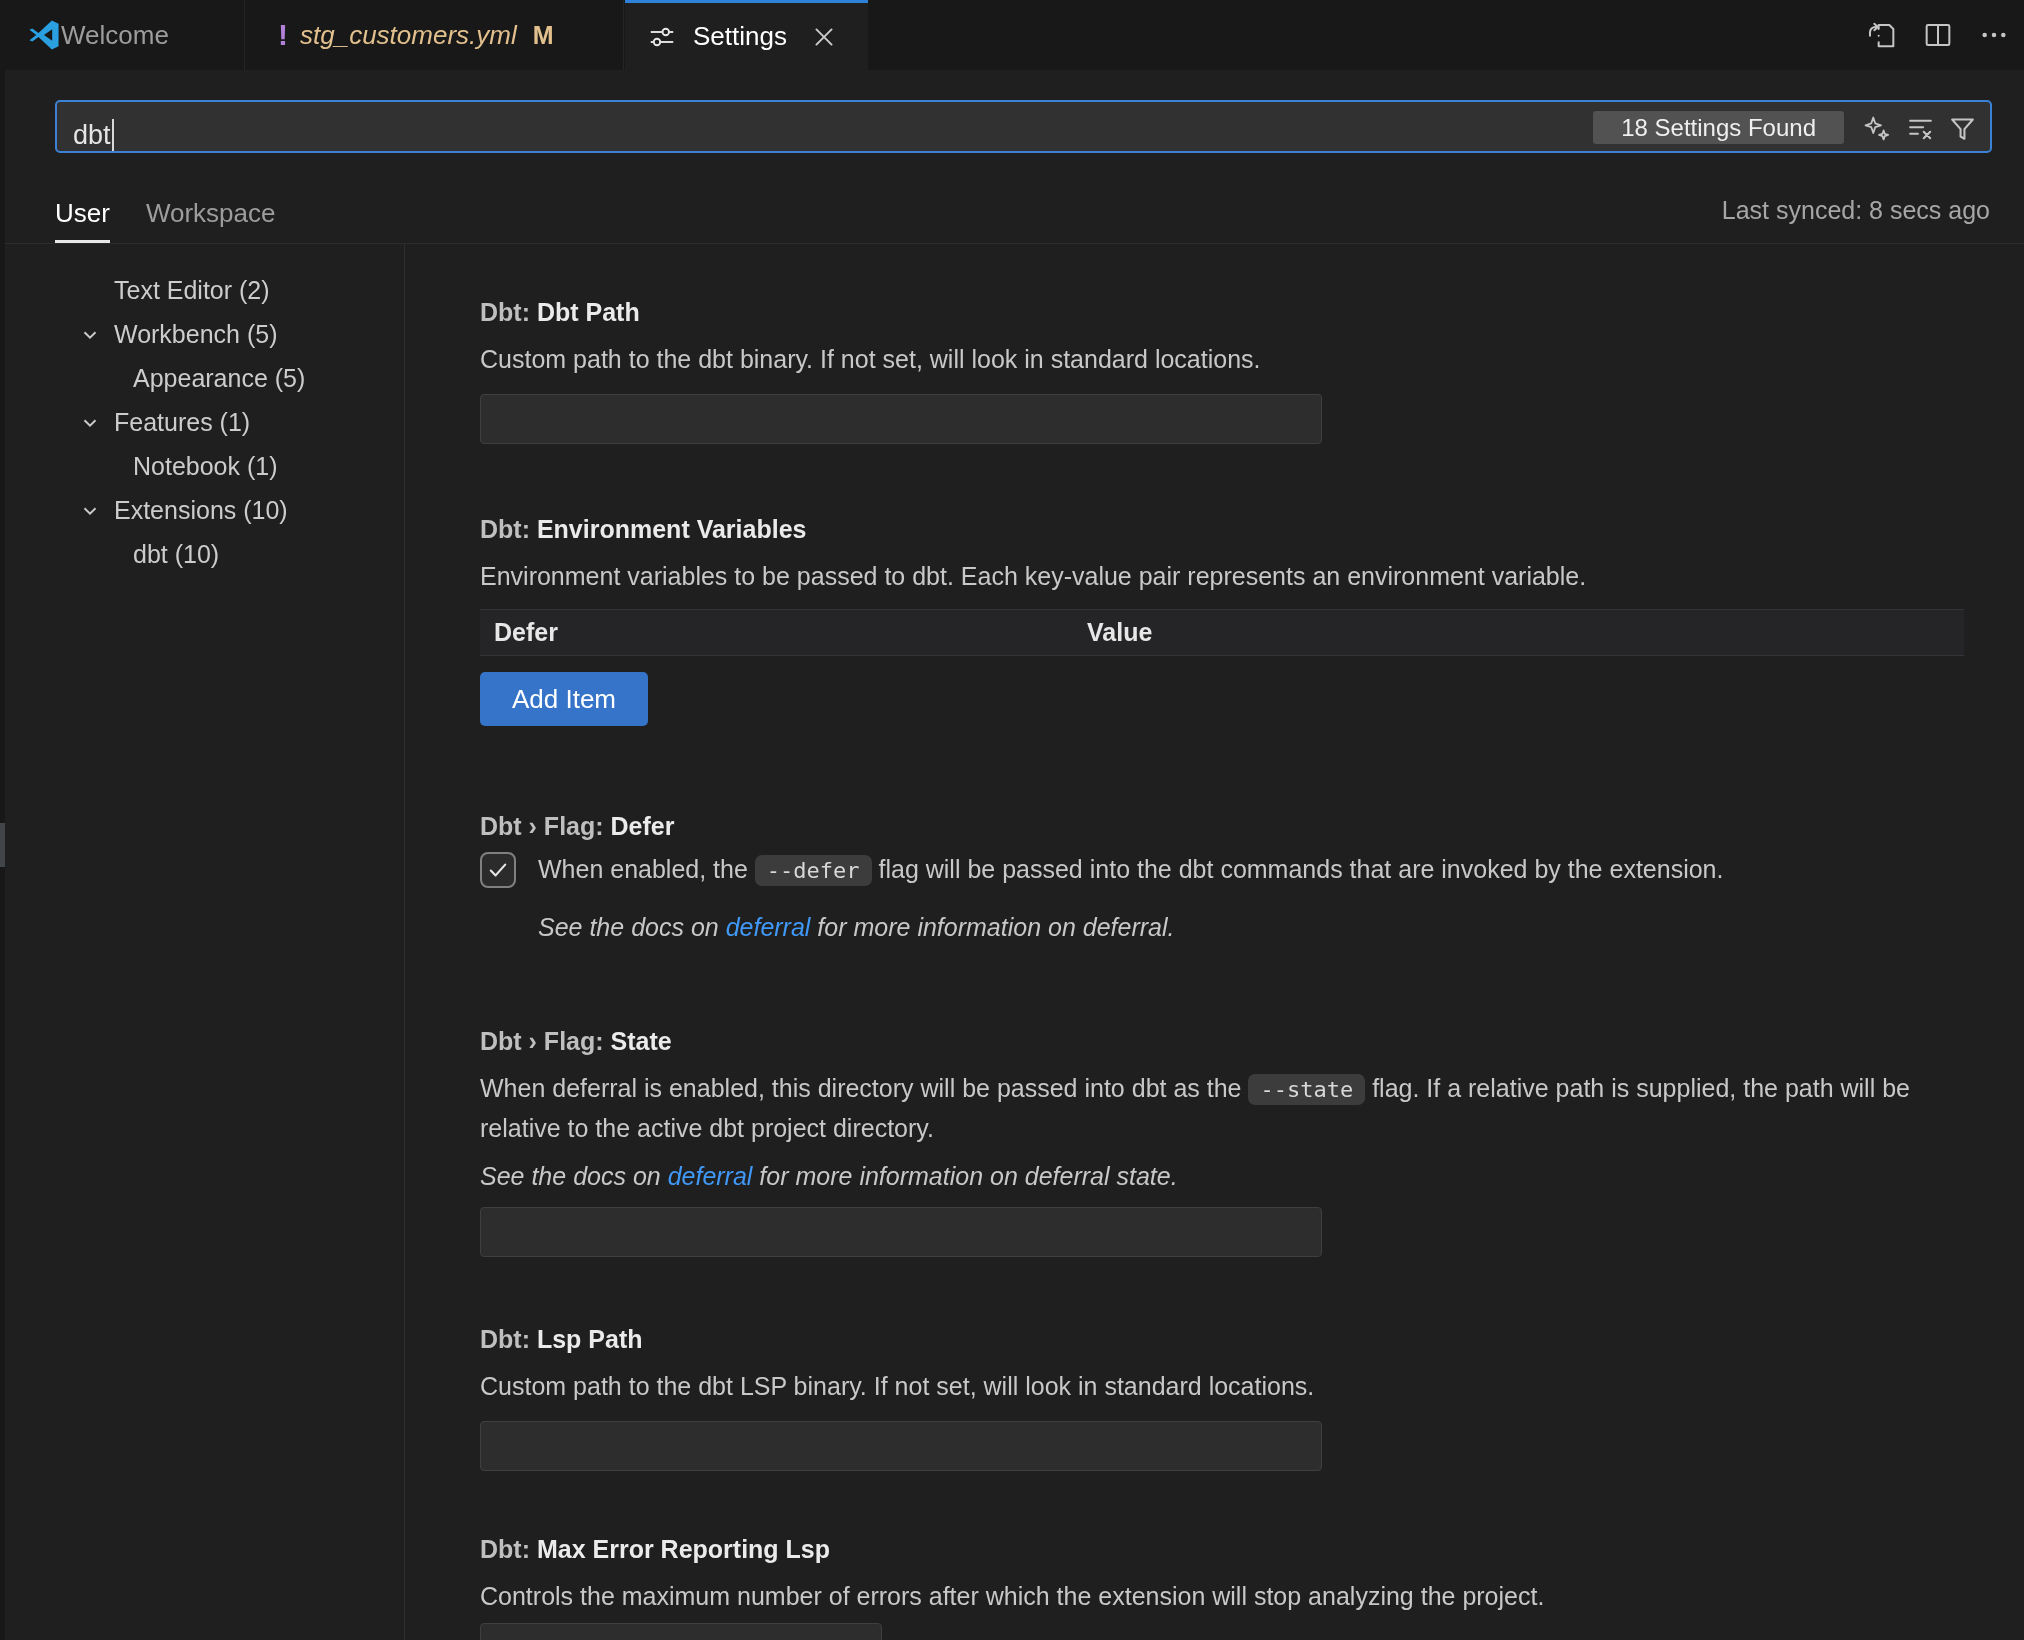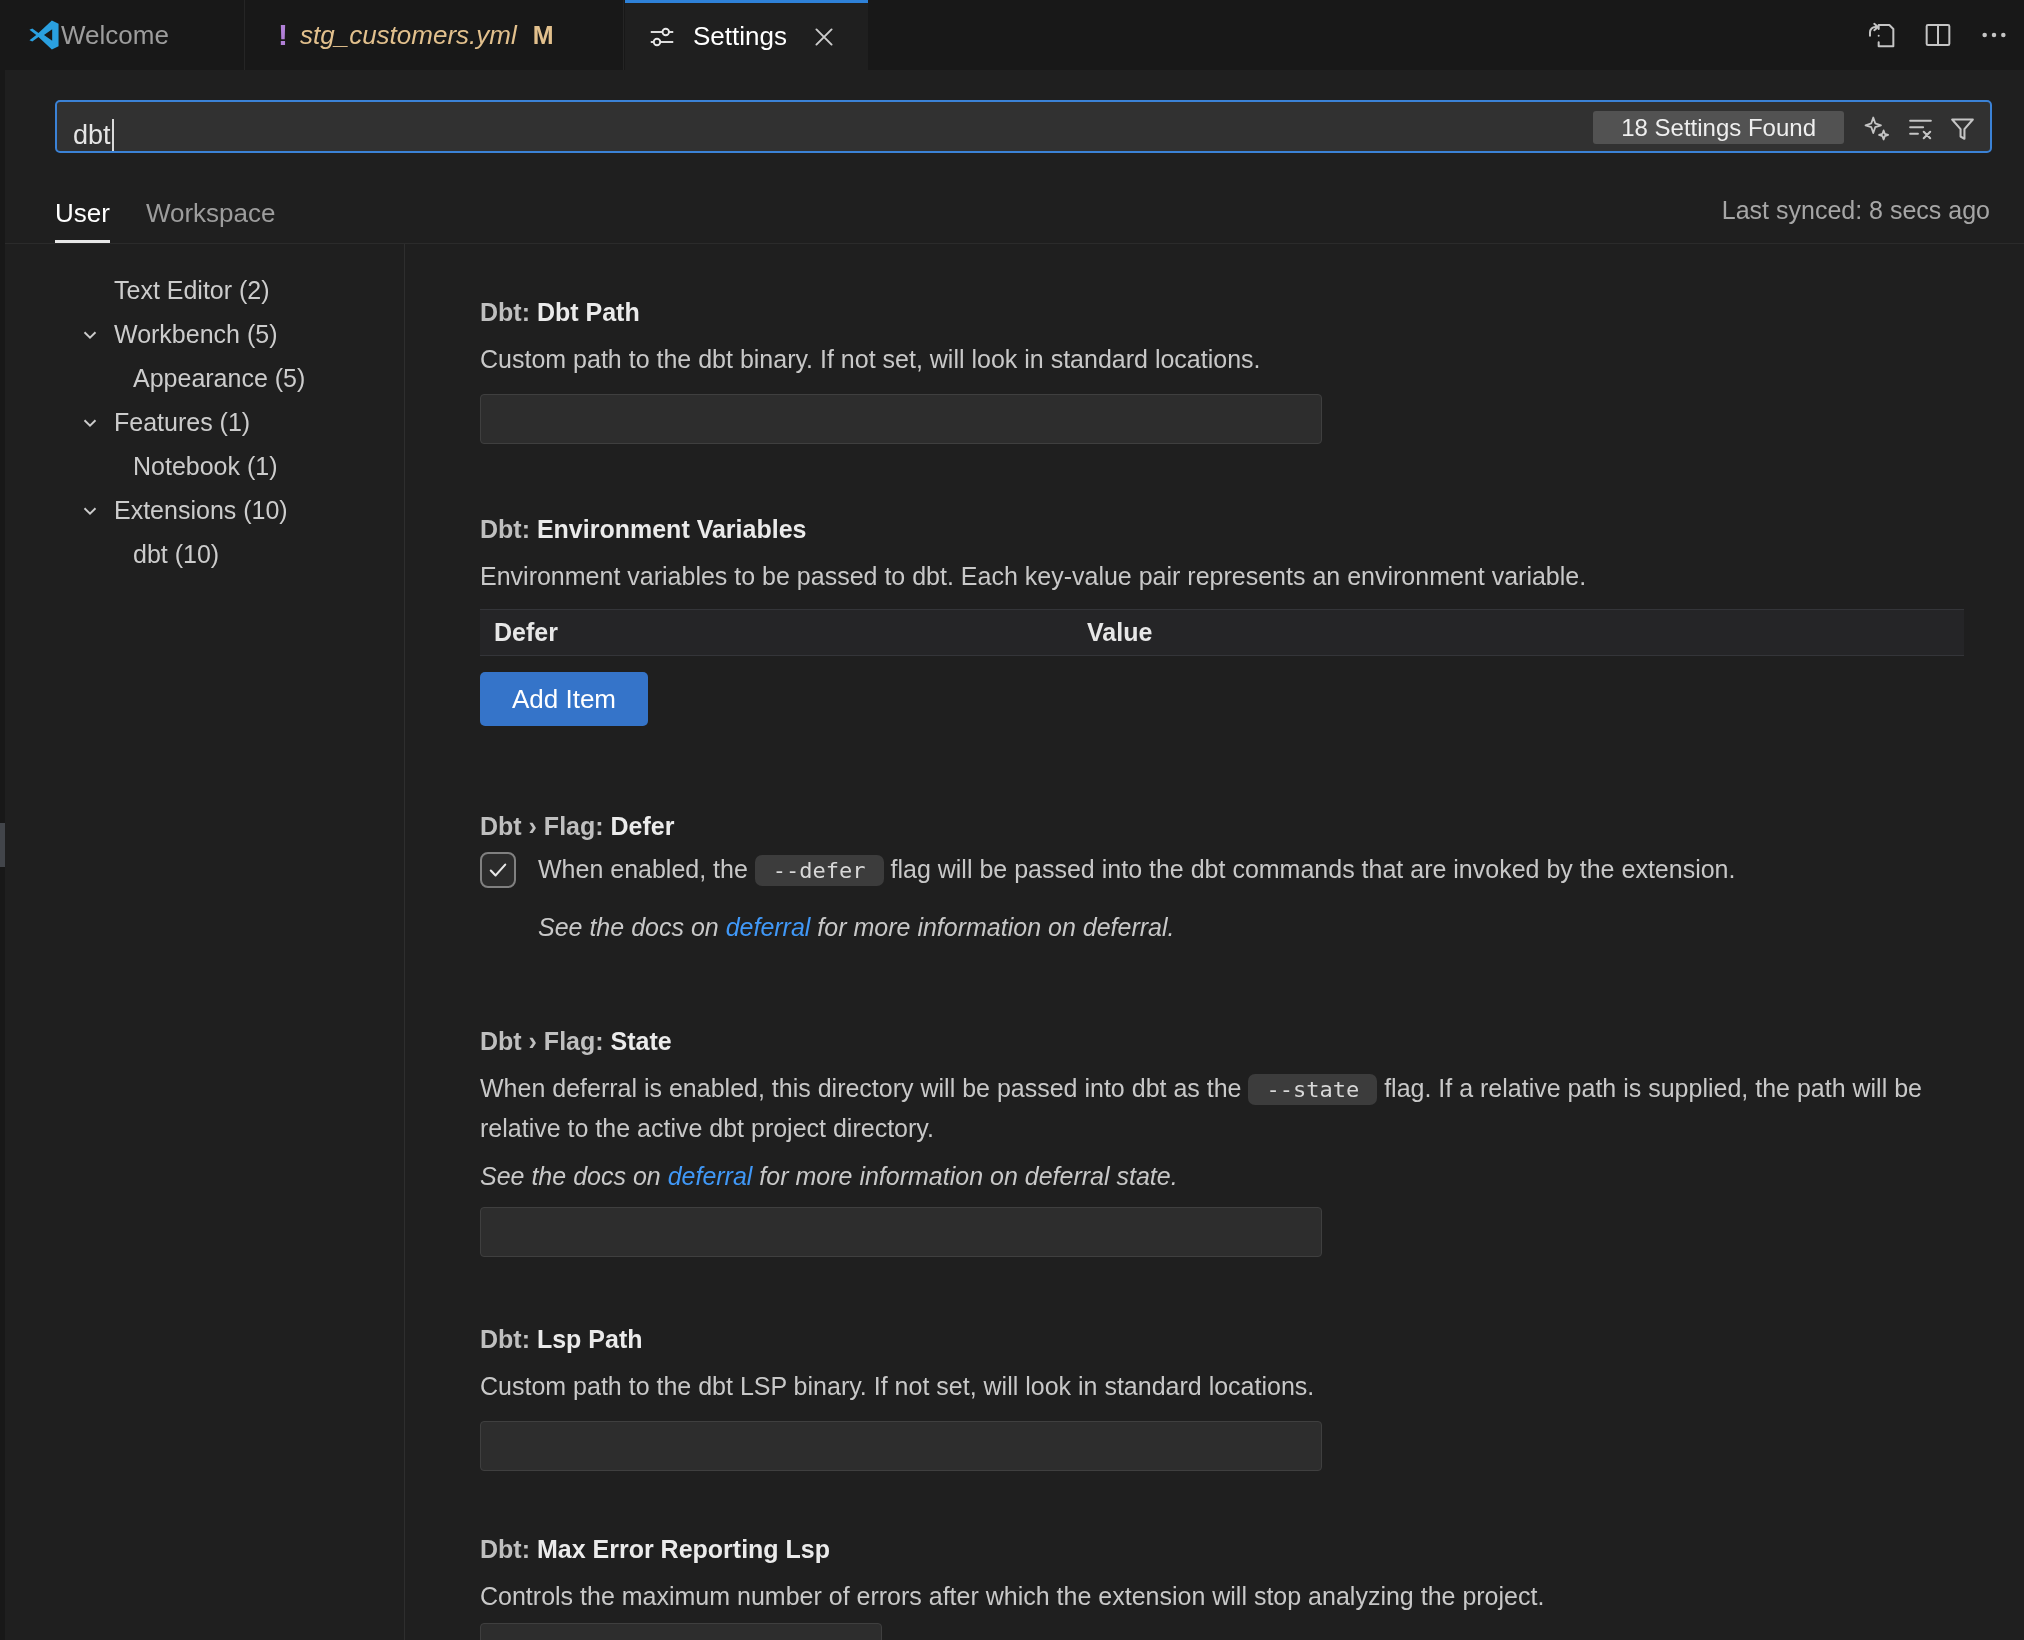--- a/index.html
+++ b/index.html
@@ -58,21 +58,21 @@
 
   
   .main { position:absolute; left:406px; top:244px; right:0; bottom:0; overflow:hidden; }
   .section { position:absolute; left:74px; width:1492px; }
   .sec-title { font-size:25px; line-height:32px; }
   .sec-title .prefix { color:#bfbfbf; font-weight:600; }
   .sec-title .name { color:#ebebeb; font-weight:700; }
   .sec-desc { margin-top:12px; font-size:25px; line-height:38px; color:#c8c8c8; }
   .doc-link { color:#4098f7; text-decoration:none; cursor:pointer; }
   .code-chip { font-family:"DejaVu Sans Mono", monospace; font-size:22px; background:#3c3c3c; color:#d8d8d8;
-    border-radius:7px; padding:3px 18px; }
+    border-radius:7px; padding:3px 12px; }
   .text-input { display:block; margin-top:16px; width:842px; height:50px; background:#2d2d2d;
     border:1px solid #3f3f3f; border-radius:4px; color:#e5e5e5; font-size:25px; padding:0 12px;
     font-family:"Liberation Sans", sans-serif; outline:none; }
   .kv-table { margin-top:14px; width:1484px; height:47px; background:#252527;
     border-top:1px solid #343539; border-bottom:1px solid #343539; position:relative; }
   .kv-th { position:absolute; top:0; height:45px; line-height:45px; font-size:25px; font-weight:700; color:#e7e7e7; }
   .kv-th.item { left:14px; }
   .kv-th.value { left:607px; }
   .add-btn { margin-top:16px; width:168px; height:54px; background:#3574c9; border:none; border-radius:5px;
     color:#ffffff; font-size:26px; font-family:"Liberation Sans", sans-serif; cursor:pointer; }

